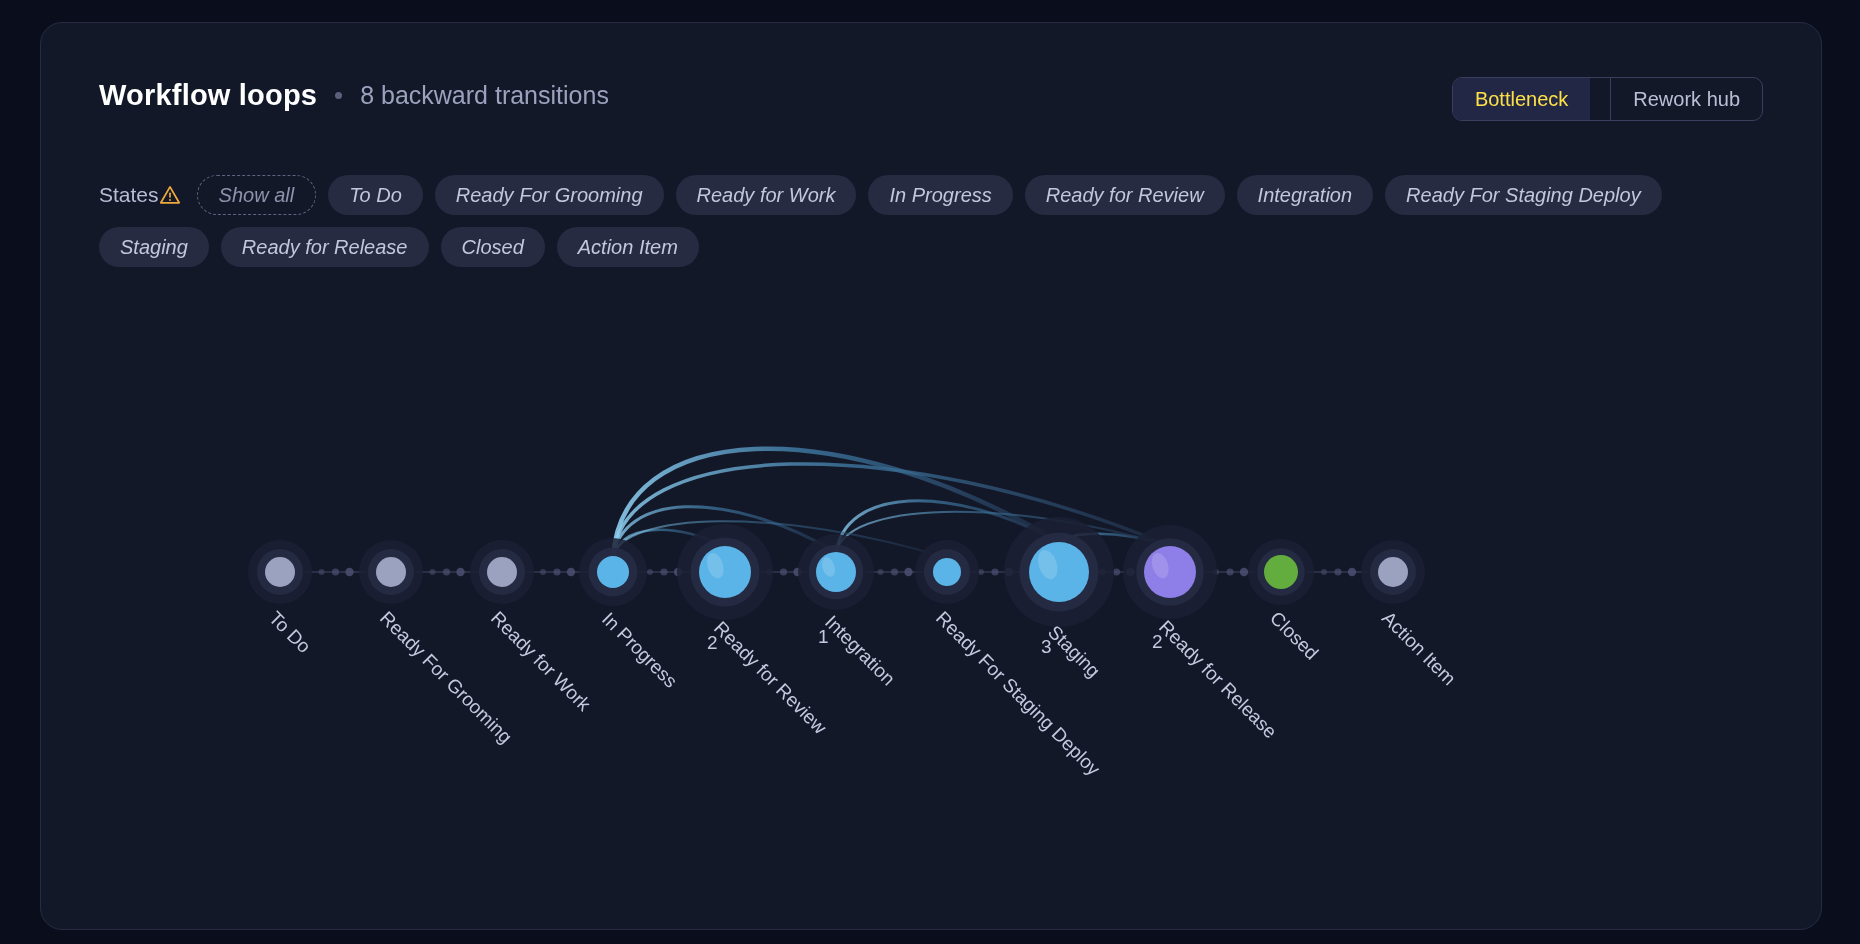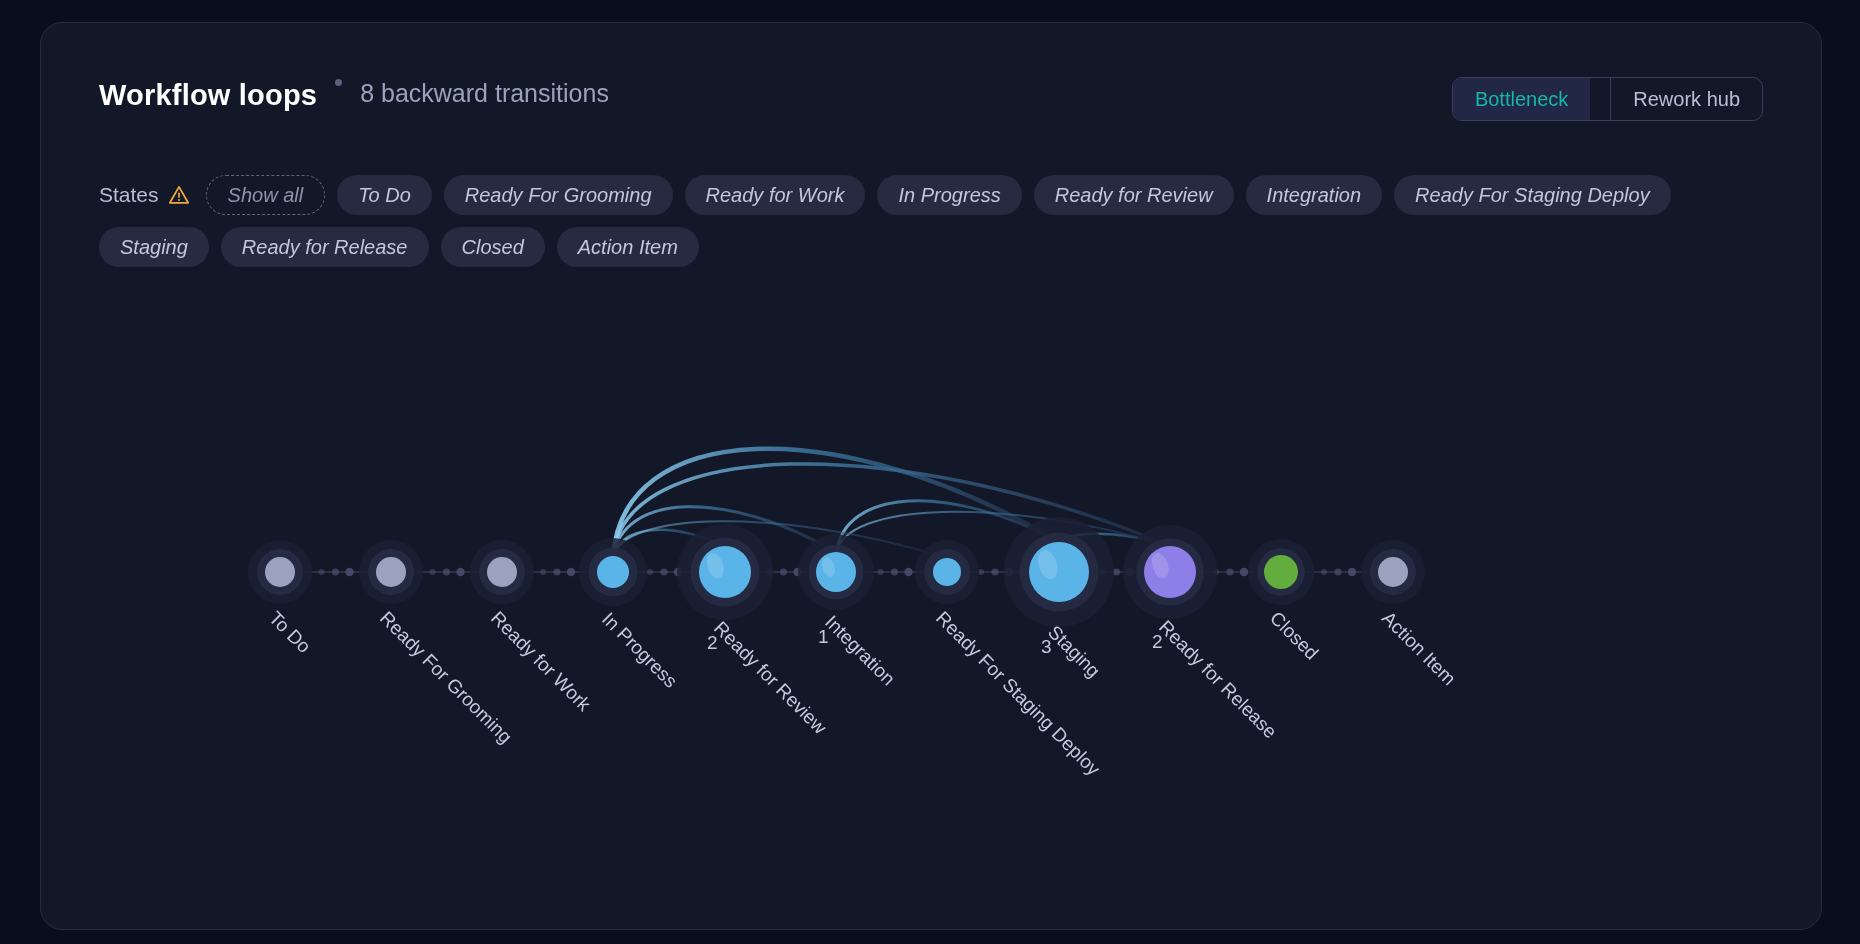--- a/index.html
+++ b/index.html
@@ -15,47 +15,47 @@
     width: 1782px; height: 908px;
     background: #141navy;
     background: #131829;
     border: 1px solid #262b43;
     border-radius: 22px;
     overflow: hidden;
   }
   .header {
     position: absolute; left: 58px; top: 56px; right: 58px; height: 44px;
   }
-  .title-row { display: flex; align-items: flex-start; gap: 14px; }
+  .title-row { display: flex; align-items: center; gap: 14px; }
   .title {
     font-size: 29px; font-weight: bold; color: #ffffff; letter-spacing: .2px;
   }
   .dot-sep {
     width: 7px; height: 7px; border-radius: 50%; background: #59607d;
     display: inline-block; margin: 0 4px;
   }
   .subtitle { font-size: 25px; color: #9aa2bd; }
   .toggle {
     position: absolute; right: 58px; top: 54px;
     display: flex; border: 1px solid #3a3f5e; border-radius: 10px; overflow: hidden;
     height: 44px;
   }
   .toggle > div {
     display: flex; align-items: center; justify-content: center;
     padding: 0 22px; font-size: 20px; cursor: pointer;
   }
-  .toggle .seg-active { background: #222745; color: #14b8a6; }
+  .toggle .seg-active { background: #222745; color: #fde047; }
   .toggle .seg-idle { background: transparent; color: #b9c0d6; border-left: 1px solid #3a3f5e; margin-left: 20px; }
 
   .states {
     position: absolute; left: 58px; top: 152px; right: 58px;
     display: flex; flex-wrap: wrap; align-items: center; gap: 12px 12px;
   }
   .states-label {
-    display: flex; align-items: center; gap: 9px;
+    display: flex; align-items: center; 
     font-size: 21px; color: #b6bdd4; margin-right: 4px;
   }
   .warn-icon { display: block; }
   .chip {
     height: 40px; display: flex; align-items: center; padding: 0 21px;
     border-radius: 20px; background: #262b42; color: #c2c8dc;
     font-size: 20px; cursor: pointer; white-space: nowrap; font-style: italic;
   }
   .chip-dashed {
     background: transparent; border: 1px dashed #5e657f; color: #8c93ab;

